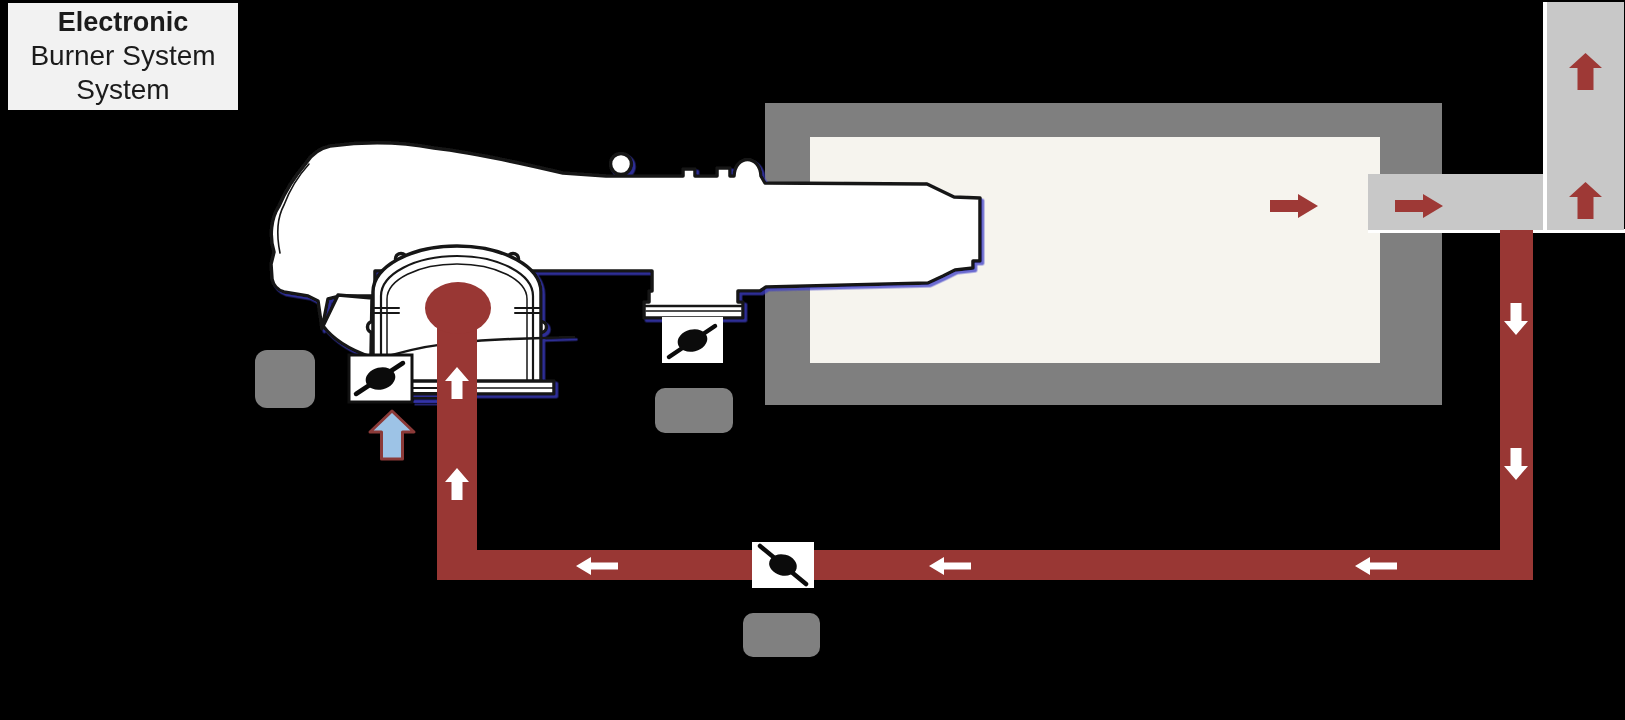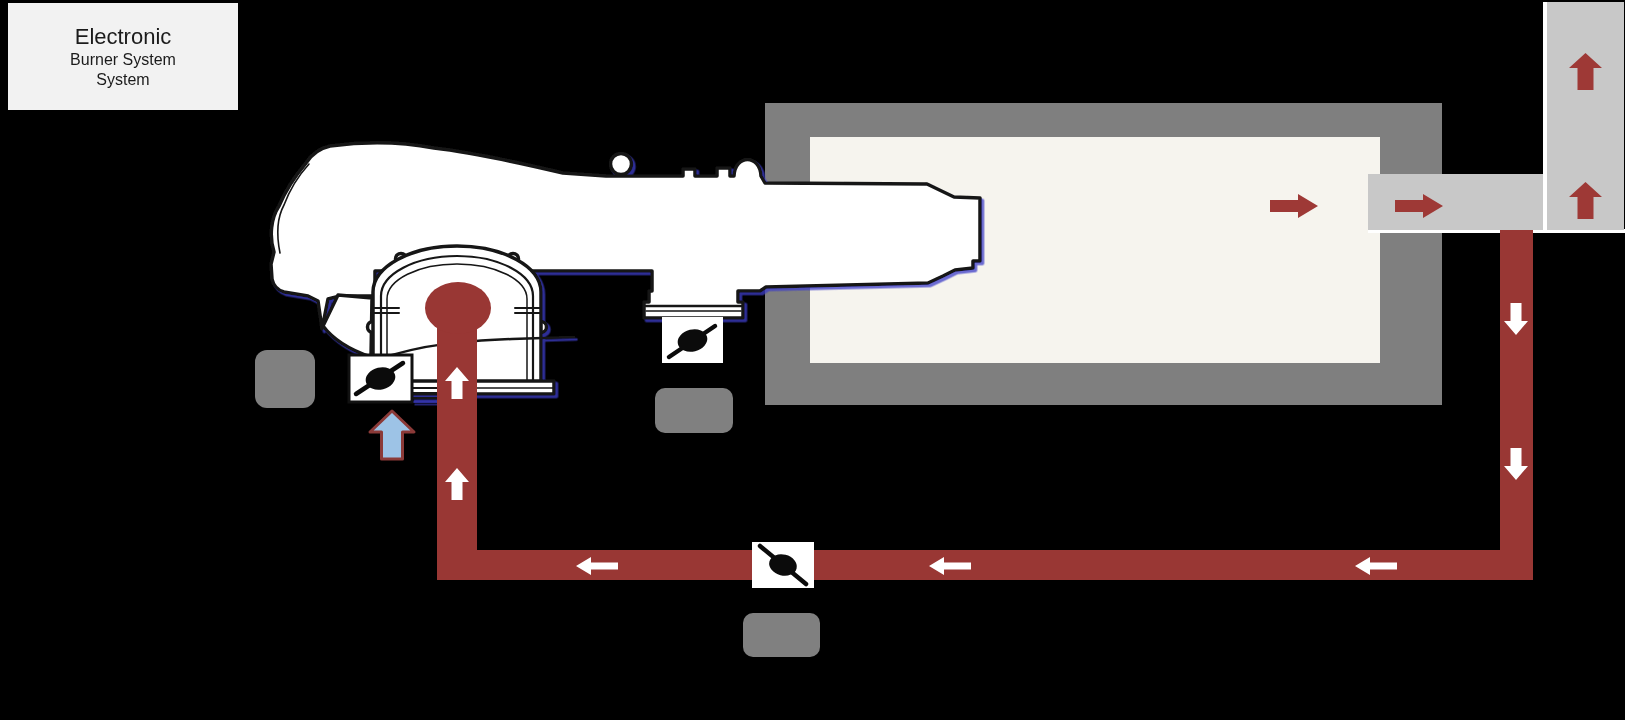--- a/index.html
+++ b/index.html
@@ -11,22 +11,22 @@
     font-family:"Liberation Sans",sans-serif;
   }
   .stage svg{position:absolute;left:0;top:0;}
   .title-box{
     position:absolute;left:8px;top:3px;width:230px;height:107px;
     background:var(--title-bg,#f2f2f2);
     color:var(--title-text,#1b1b1b);
     display:flex;flex-direction:column;align-items:center;justify-content:center;
     text-align:center;line-height:1.22;
   }
-  .title-line-1{font-size:22px;}
-  .title-line-2,.title-line-3{font-size:16px;}
+  .title-line-1{font-size:27px;font-weight:bold;}
+  .title-line-2,.title-line-3{font-size:28px;}
   .burner-stroke{fill:#ffffff;stroke:var(--burner-outline,#161616);stroke-width:3.5;stroke-linejoin:round;}
   .thin-line{fill:none;stroke:var(--burner-outline,#161616);stroke-linecap:round;}
 </style>
 </head>
 <body>
 
 <div class="stage">
 
   <svg width="1625" height="720" viewBox="0 0 1625 720">
     <defs>

